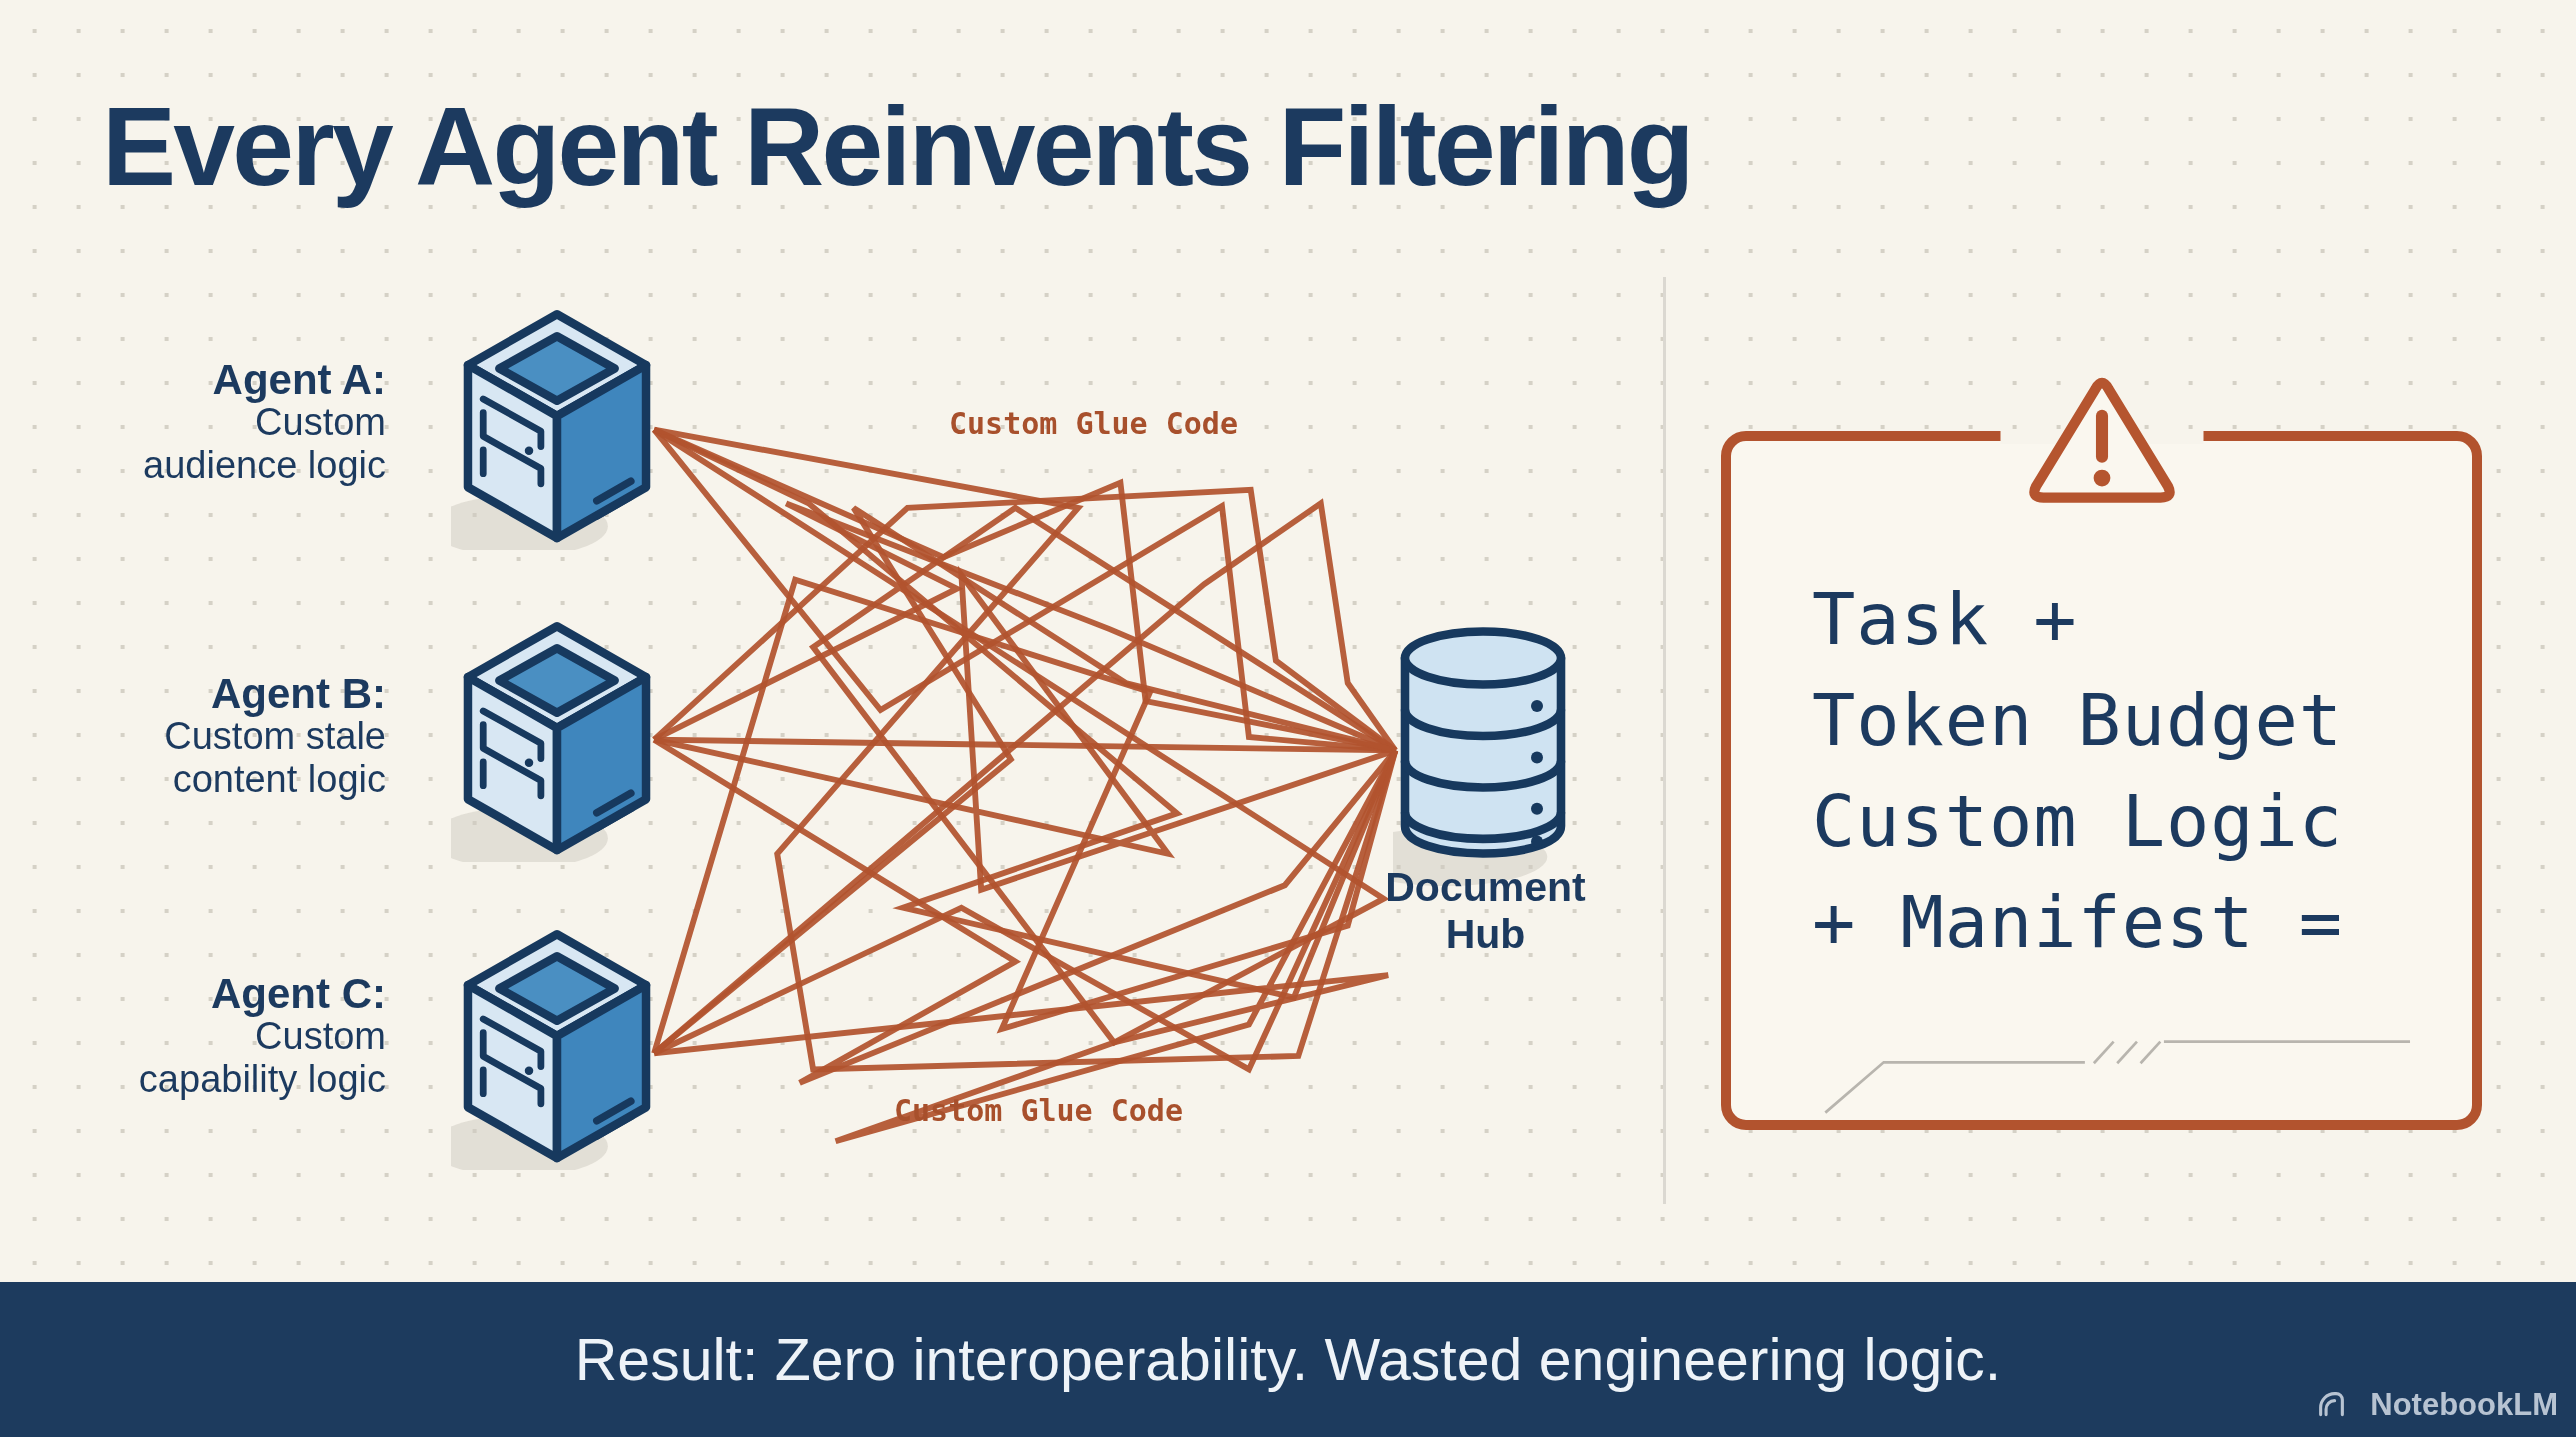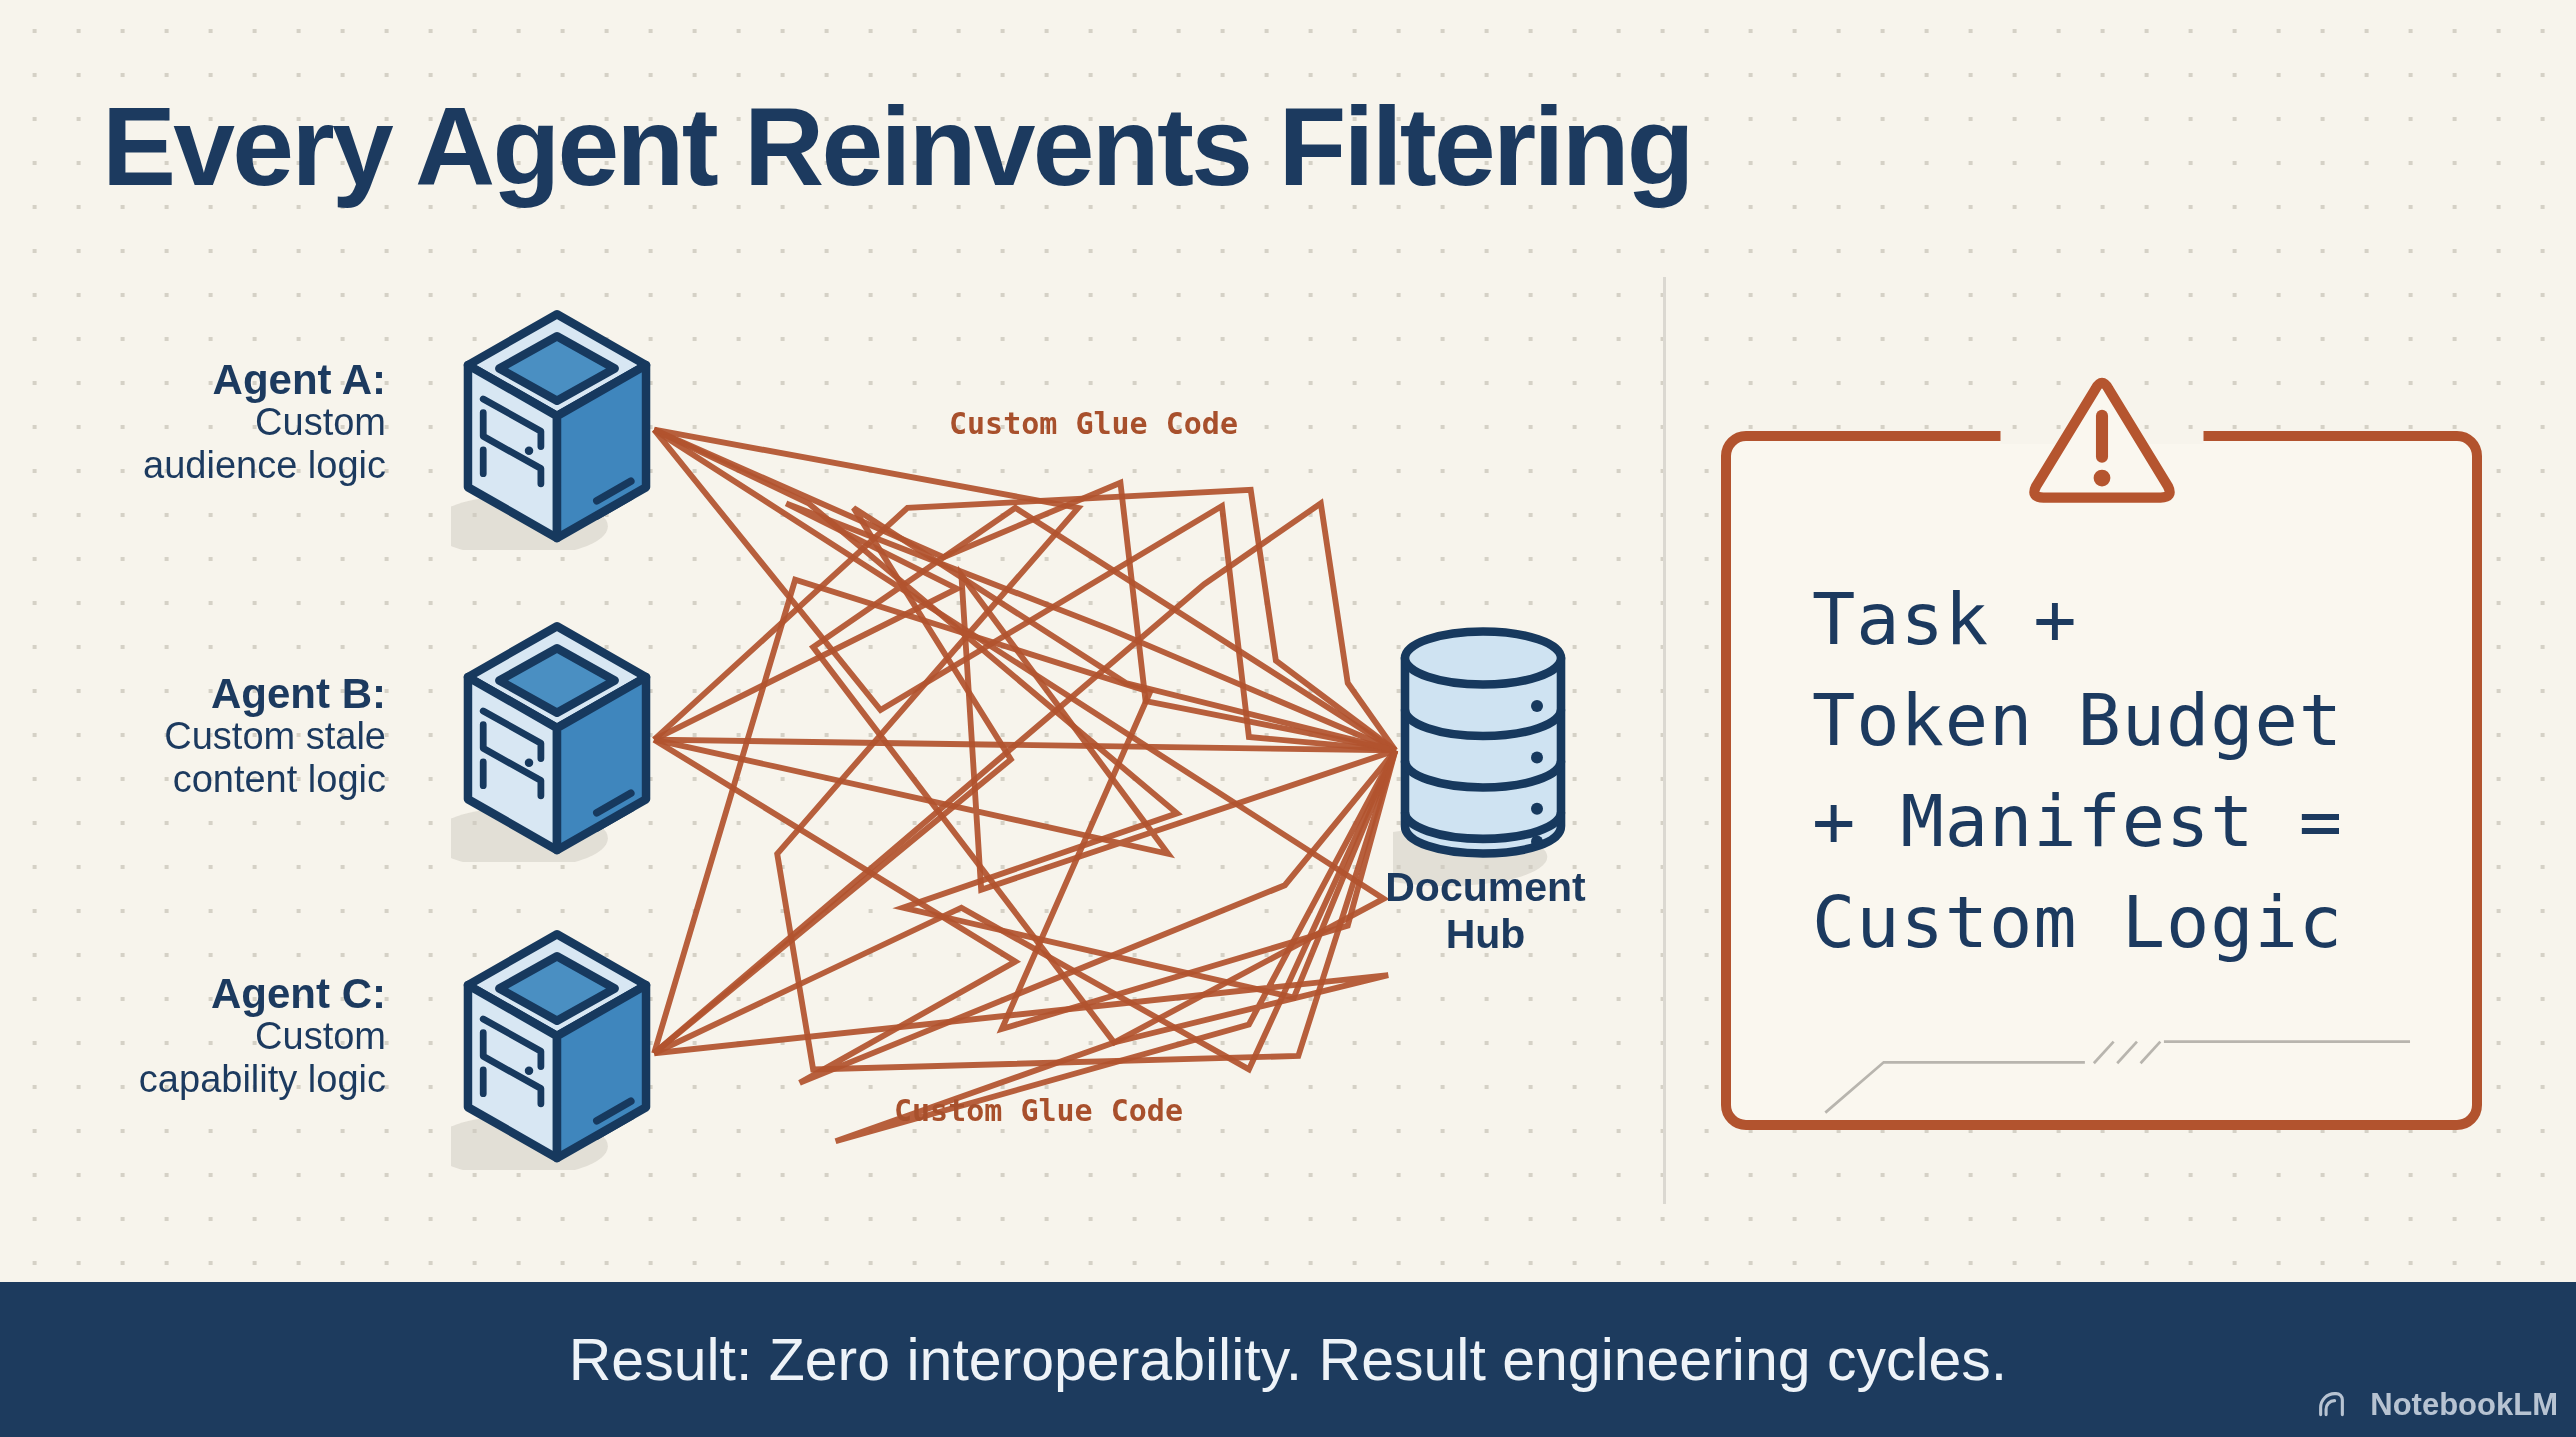--- a/index.html
+++ b/index.html
@@ -245,34 +245,34 @@
   <div class="warning-box">
     <div class="border-gap"></div>
     <svg class="tri" viewBox="0 0 170 150" aria-hidden="true">
       <path d="M78,21 Q85,8 92,21 L156,126 Q162,138 148,138 L22,138 Q8,138 14,126 Z" fill="#faf7ef" stroke="#b5552f" stroke-width="11" stroke-linejoin="round"></path>
       <line x1="85" y1="50" x2="85" y2="94" stroke="#b5552f" stroke-width="13" stroke-linecap="round"></line>
       <circle cx="85" cy="117" r="9" fill="#b5552f"></circle>
     </svg>
     <div class="warning-text">
       <div>Task +</div>
       <div>Token Budget</div>
+      <div>Custom Logic</div>
       <div>+ Manifest =</div>
-      <div>Custom Logic</div>
     </div>
     <svg class="circuit" viewBox="0 0 825 760" aria-hidden="true">
       <polyline points="105,752 170,696 394,696"></polyline>
       <line x1="404" y1="697" x2="426" y2="673"></line>
       <line x1="430" y1="697" x2="452" y2="673"></line>
       <line x1="456" y1="697" x2="478" y2="673"></line>
       <polyline points="482,673 756,673"></polyline>
     </svg>
   </div>
 
   <div class="footer">
-    <div class="footer-text">Result: Zero interoperability. Result engineering cycles.</div>
+    <div class="footer-text">Result: Zero interoperability. Wasted engineering logic.</div>
     <div class="watermark">
       <svg viewBox="0 0 40 40" aria-hidden="true">
         <g fill="none" stroke="#c5cfdc" stroke-width="4" stroke-linecap="round">
           <path d="M6,33 V24 A18,18 0 0 1 24,6 H26 A8,8 0 0 1 34,14 V33"></path>
           <path d="M13,33 V26 A11,11 0 0 1 24,15"></path>
         </g>
       </svg>
       <span>NotebookLM</span>
     </div>
   </div>

